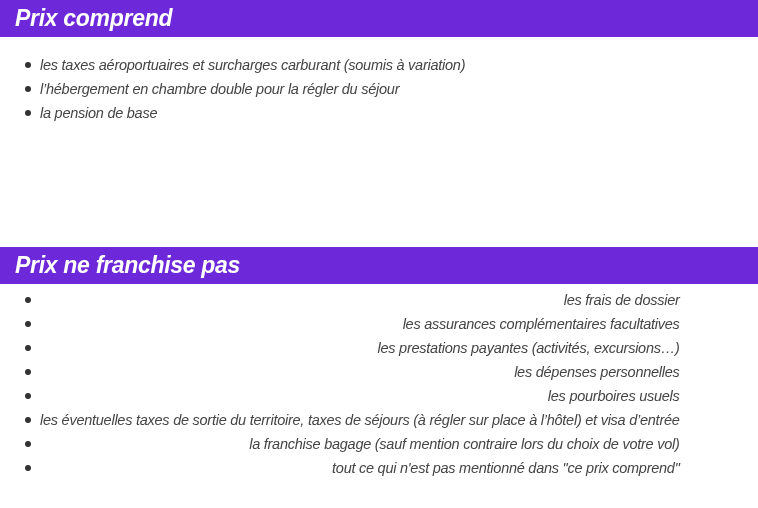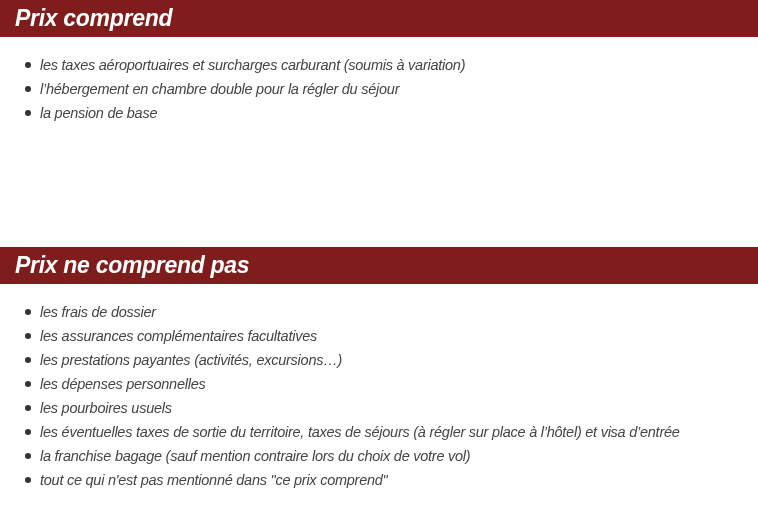--- a/index.html
+++ b/index.html
@@ -1,19 +1,19 @@
 <!DOCTYPE html>
 <html><head>
 <meta charset="utf-8">
 <style>
   html, body { margin: 0; padding: 0; background: #ffffff; }
   body { width: 758px; height: 508px; overflow: hidden; font-family: "Liberation Sans", sans-serif; position: relative; }
   .section-header {
     position: absolute; left: 0; width: 758px; height: 37px;
-    background: #7f1d1d;
+    background: #6d28d9;
   }
   .section-header .title {
     position: absolute; left: 15px; top: 4px;
     color: #ffffff; font-size: 23px; font-weight: bold; font-style: italic;
     letter-spacing: -0.3px; line-height: 28px; white-space: nowrap;
   }
   ul.items {
     position: absolute; left: 0; margin: 0; padding: 0; list-style: none;
   }
   ul.items li {
@@ -34,24 +34,24 @@
   <span class="title">Prix comprend</span>
 </div>
 
 <ul class="items" style="top:53px;">
   <li><span class="bullet"></span><span>les taxes aéroportuaires et surcharges carburant (soumis à variation)</span></li>
   <li><span class="bullet"></span><span>l’hébergement en chambre double pour la régler du séjour</span></li>
   <li><span class="bullet"></span><span>la pension de base</span></li>
 </ul>
 
 <div class="section-header" style="top:247px;">
-  <span class="title">Prix ne comprend pas</span>
+  <span class="title">Prix ne franchise pas</span>
 </div>
 
-<ul class="items" style="top:300px;">
+<ul class="items" style="top:288px;text-align:right;">
   <li><span class="bullet"></span><span>les frais de dossier</span></li>
   <li><span class="bullet"></span><span>les assurances complémentaires facultatives</span></li>
   <li><span class="bullet"></span><span>les prestations payantes (activités, excursions…)</span></li>
   <li><span class="bullet"></span><span>les dépenses personnelles</span></li>
   <li><span class="bullet"></span><span>les pourboires usuels</span></li>
   <li><span class="bullet"></span><span>les éventuelles taxes de sortie du territoire, taxes de séjours (à régler sur place à l’hôtel) et visa d’entrée</span></li>
   <li><span class="bullet"></span><span>la franchise bagage (sauf mention contraire lors du choix de votre vol)</span></li>
   <li><span class="bullet"></span><span>tout ce qui n'est pas mentionné dans "ce prix comprend"</span></li>
 </ul>
 

